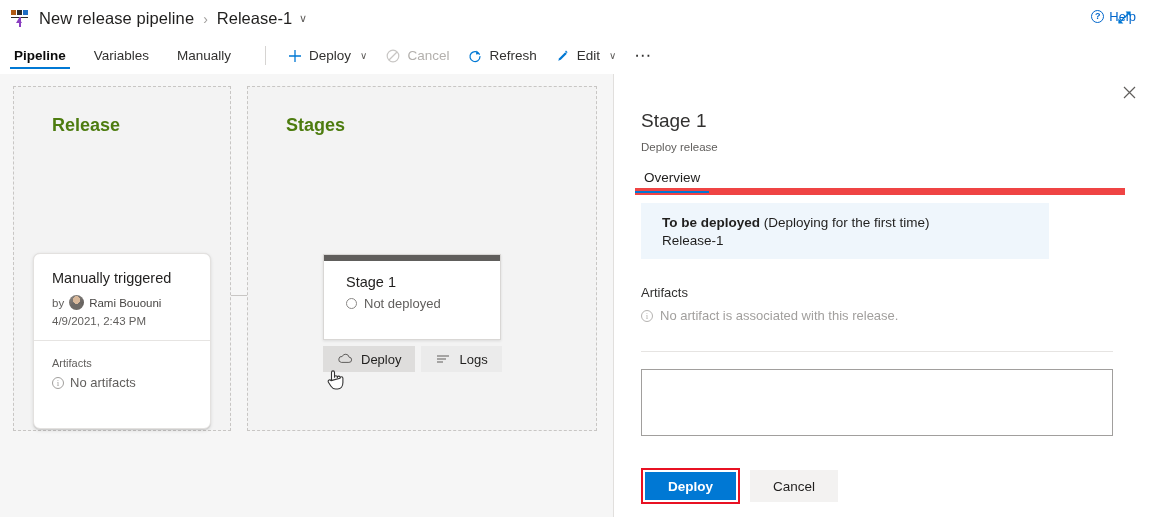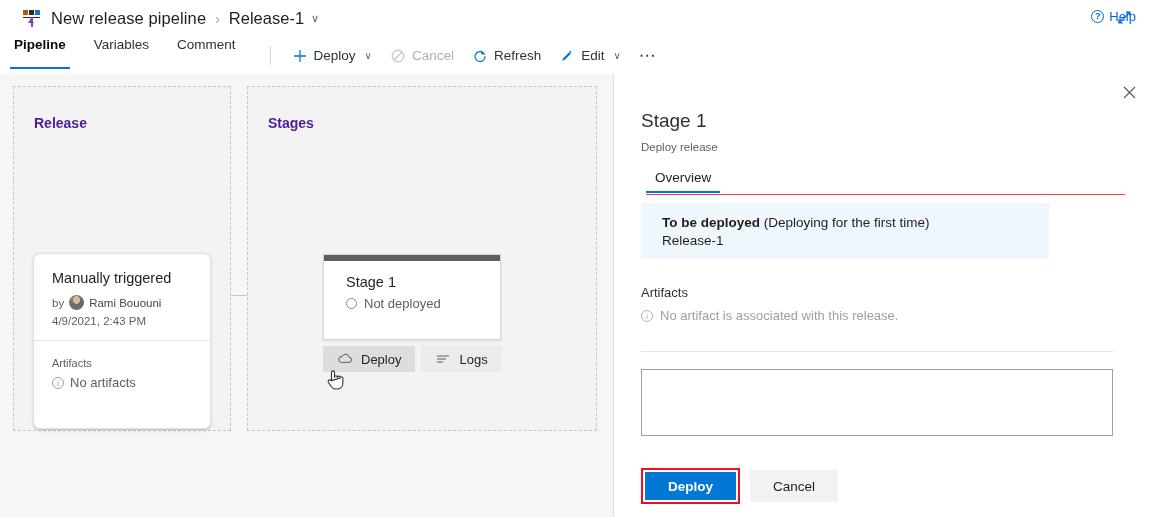--- a/index.html
+++ b/index.html
@@ -10,21 +10,21 @@
     background: #ffffff;
     font-family: "Liberation Sans", sans-serif;
     color: #201f1e;
     -webkit-font-smoothing: antialiased;
   }
   #app { position: relative; width: 1150px; height: 517px; background:#fff; }
 
   
   .breadcrumb-bar {
     position: absolute; left:0; top:0; width:1150px; height:37px;
-    display:flex; align-items:center; padding-left:22px;
+    display:flex; align-items:center; padding-left:10px;
   }
   .pipeline-icon { width:20px; height:20px; position:relative; flex:none; margin-right:9px; }
   .pipeline-icon .sq { position:absolute; top:1px; width:5px; height:5px; }
   .pipeline-icon .sq1 { left:1px;  background:#b05a14; }
   .pipeline-icon .sq2 { left:7px;  background:#2b2b2b; }
   .pipeline-icon .sq3 { left:13px; background:#1f6fc4; }
   .pipeline-icon .bar { position:absolute; left:1px; top:8px; width:17px; height:1.5px; background:#2b2b2b; }
   .pipeline-icon .stem { position:absolute; left:9px; top:8px; width:1.6px; height:10px; background:#8a3fc0; }
   .pipeline-icon .arrow {
     position:absolute; left:6px; top:9px; width:0; height:0;
@@ -48,21 +48,21 @@
   }
 
   
   .toolbar {
     position:absolute; left:0; top:37px; width:1150px; height:37px;
     display:flex; align-items:center; padding-left:12px;
   }
   .tab {
     position:relative; font-size:13.5px; color:#323130;
     padding:0 2px; margin-right:24px; height:37px;
-    display:flex; cursor:pointer;
+    display:flex; align-items:center; cursor:pointer;
   }
   .tab.active { font-weight:bold; color:#0b0b0b; }
   .tab.active::after {
     content:""; position:absolute; left:-2px; right:-2px; bottom:5px;
     height:2px; background:#0078d4;
   }
   .tb-divider { width:1px; height:19px; background:#d6d4d2; margin:0 12px 0 8px; }
   .tb-btn {
     display:flex; align-items:center; gap:6px; font-size:13.5px; color:#323130;
     padding:5px 9px; cursor:pointer; white-space:nowrap;
@@ -80,22 +80,22 @@
     position:absolute; left:0; top:74px; width:613px; height:443px;
     background:#f6f6f6; overflow:hidden;
   }
   .group-panel {
     position:absolute; background:#f3f3f3;
     border:1px dashed #c8c6c4;
   }
   .group-release { left:13px; top:12px; width:218px; height:345px; }
   .group-stages  { left:247px; top:12px; width:350px; height:345px;text-decoration:underline; }
   .group-title {
-    position:absolute; left:20px; top:28px;
-    font-size:14px; font-weight:bold; color:#4c1d95;
+    position:absolute; left:38px; top:28px;
+    font-size:18px; font-weight:bold; color:#4d7c0f;
   }
   .connector {
     position:absolute; left:231px; top:221px; width:92px; height:1px; background:#c8c6c4;
   }
 
   
   .release-card {
     position:absolute; left:33px; top:179px; width:178px; height:176px;
     background:#fff; border:1px solid #e3e1df; border-radius:7px;
     box-shadow:0 1.6px 3.6px rgba(0,0,0,.11), 0 0.3px 0.9px rgba(0,0,0,.08);
@@ -150,22 +150,22 @@
     position:absolute; left:613px; top:74px; width:537px; height:443px;
     background:#fff; border-left:1px solid #e1dfdd;
   }
   .dp-close {
     position:absolute; right:11px; top:10px; width:20px; height:20px;
     display:flex; align-items:center; justify-content:center; cursor:pointer;
   }
   .dp-title { position:absolute; left:27px; top:36px; font-size:19px; color:#323130; }
   .dp-sub { position:absolute; left:27px; top:67px; font-size:11.5px; color:#605e5c; }
   .dp-tabs {
-    position:absolute; left:32px; top:94px; right:25px;
-    border-bottom:1px solid #ef4444; height:27px;
+    position:absolute; left:21px; top:94px; right:25px;
+    border-bottom:7px solid #ef4444; height:27px;
   }
   .dp-tab {
     position:relative; display:inline-block; font-size:13.5px; color:#201f1e;
     padding:0 9px 7px 9px; cursor:pointer;
   }
   .dp-tab.active::after {
     content:""; position:absolute; left:0; right:0; bottom:-1px; height:2px; background:#0078d4;
   }
 
   .banner {
@@ -230,21 +230,21 @@
 
   <div class="toolbar">
 
     <div class="tab active">
       <span>Pipeline</span>
     </div>
     <div class="tab">
       <span>Variables</span>
     </div>
     <div class="tab">
-      <span>Comment</span>
+      <span>Manually</span>
     </div>
 
     <div class="tb-divider"></div>
 
     <div class="tb-btn">
       <span class="tb-ico">
         <svg width="14" height="14" viewBox="0 0 14 14">
             <path d="M7 1v12M1 7h12" stroke="#0078d4" stroke-width="1.3" fill="none"></path>
           </svg>
       </span>

